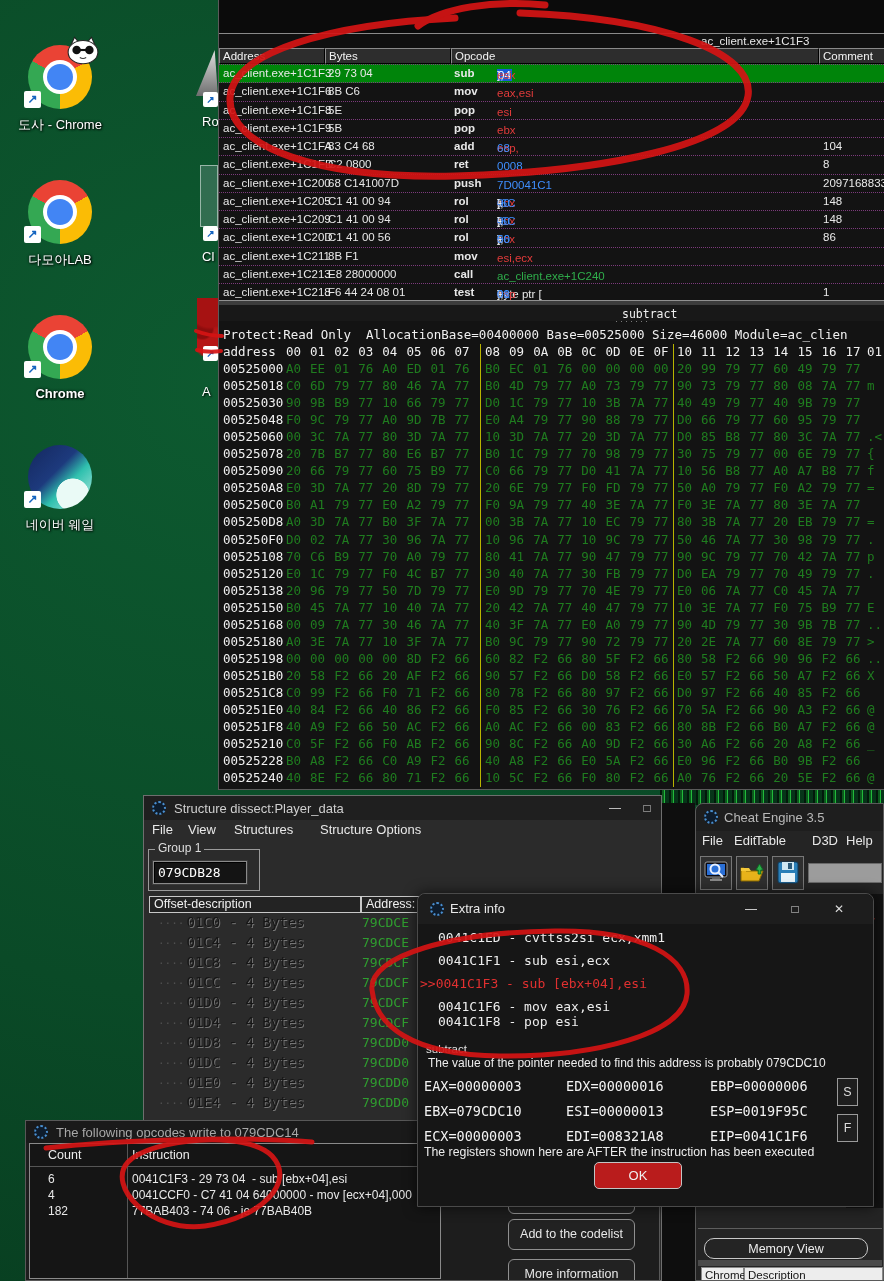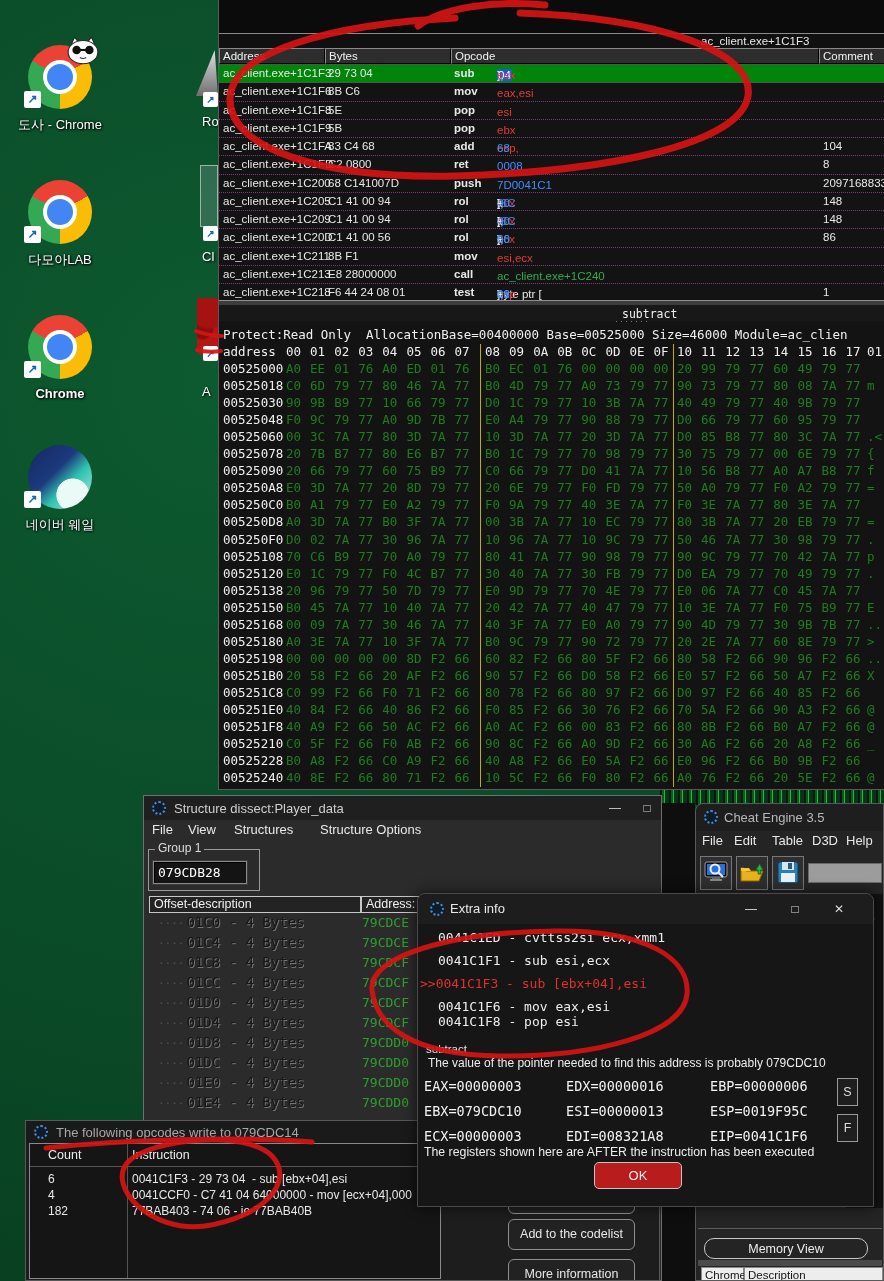--- a/index.html
+++ b/index.html
@@ -404,21 +404,21 @@
         <div class="hex-row" style="top: 170.5px;">
           <span class="h-addr">005250F0</span>
           <span class="h-g h-g1">D0 02 7A 77 30 96 7A 77</span>
           <span class="h-g h-g2">10 96 7A 77 10 9C 79 77</span>
           <span class="h-g h-g3">50 46 7A 77 30 98 79 77</span>
           <span class="h-ascii">.</span>
         </div>
         <div class="hex-row" style="top: 187.55px;">
           <span class="h-addr">00525108</span>
           <span class="h-g h-g1">70 C6 B9 77 70 A0 79 77</span>
-          <span class="h-g h-g2">80 41 7A 77 90 98 79 77</span>
+          <span class="h-g h-g2">80 41 7A 77 90 47 79 77</span>
           <span class="h-g h-g3">90 9C 79 77 70 42 7A 77</span>
           <span class="h-ascii">p</span>
         </div>
         <div class="hex-row" style="top: 204.6px;">
           <span class="h-addr">00525120</span>
           <span class="h-g h-g1">E0 1C 79 77 F0 4C B7 77</span>
           <span class="h-g h-g2">30 40 7A 77 30 FB 79 77</span>
           <span class="h-g h-g3">D0 EA 79 77 70 49 79 77</span>
           <span class="h-ascii">.</span>
         </div>
@@ -578,21 +578,21 @@
   <div id="gapstrip"></div>
 
   <div id="cewin">
     <div class="ce-title">
       <span class="ce-ico" style="left:8px;top:6px"></span>
       <span class="t">Cheat Engine 3.5</span>
     </div>
     <div class="ce-menu" id="ce-menu">
         <span class="menu-item" style="left: 6px;">File</span>
         <span class="menu-item" style="left: 38px;">Edit</span>
-        <span class="menu-item" style="left: 76px;">Table</span>
+        <span class="menu-item" style="left: 59px;">Table</span>
         <span class="menu-item" style="left: 116px;">D3D</span>
         <span class="menu-item" style="left: 150px;">Help</span>
       </div>
     <div class="tb" style="left:4px">
       <svg width="24" height="24" viewBox="0 0 24 24">
         <rect x="1" y="1" width="22" height="15" rx="2" fill="#0a0a12" stroke="#999"></rect>
         <rect x="3" y="3" width="18" height="11" fill="#2a6fd6"></rect>
         <circle cx="11" cy="8" r="4.5" fill="none" stroke="#e8f0ff" stroke-width="2"></circle>
         <line x1="14" y1="11" x2="19" y2="16" stroke="#e8f0ff" stroke-width="2"></line>
         <rect x="8" y="16" width="8" height="2" fill="#666"></rect>

